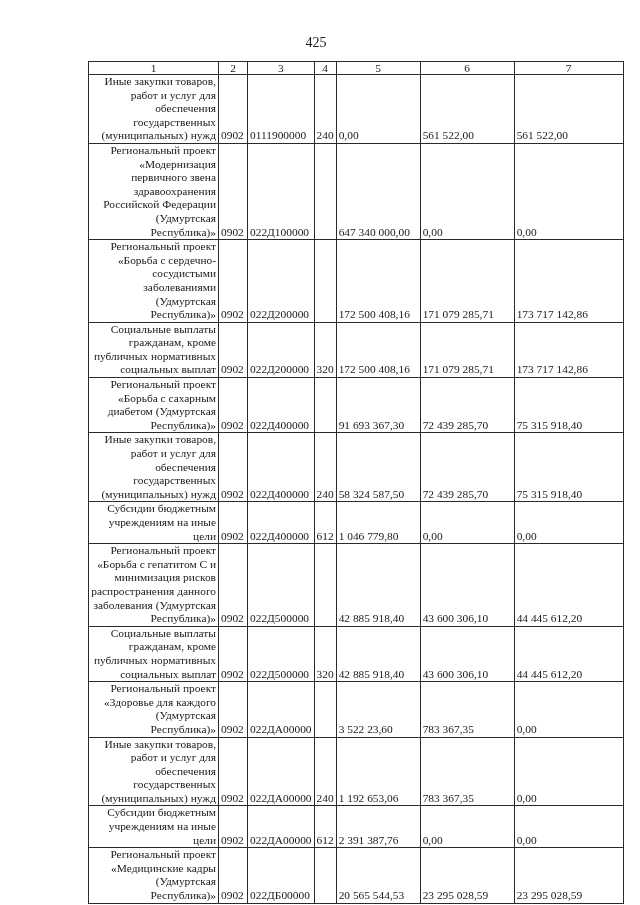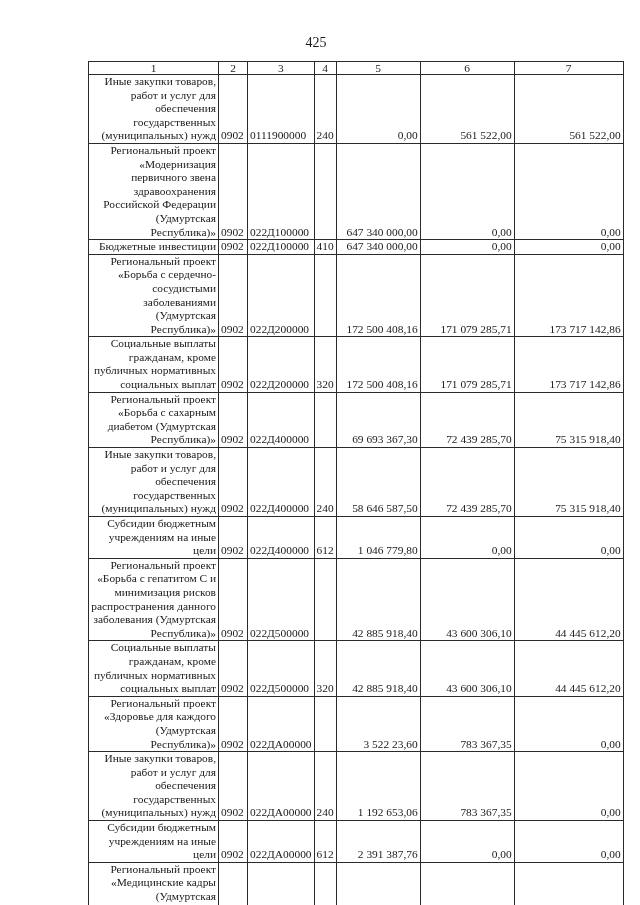--- a/index.html
+++ b/index.html
@@ -5,21 +5,21 @@
   html, body { margin:0; padding:0; background:#ffffff; }
   body { width:640px; height:905px; position:relative; overflow:hidden;
          font-family:"Liberation Serif","DejaVu Serif",serif; color:#1a1a1a; }
   .page-number { position:absolute; top:35px; left:0; width:632px; text-align:center;
                  font-size:14px; }
   table { position:absolute; top:61px; left:88px; border-collapse:collapse;
           font-size:11.4px; line-height:13.6px; table-layout:fixed; }
   td { border:1px solid #2a2a2a; padding:0 2px; vertical-align:bottom; }
   thead td { text-align:center; vertical-align:middle; height:12px; line-height:12px; }
   td.name { text-align:right; vertical-align:top; white-space:pre-line; }
-  td.num { text-align:right; white-space:nowrap; }
+  td.num { white-space:nowrap; }
   td.code { white-space:nowrap; }
 </style>
 </head>
 <body>
 
 <div class="page-number">425</div>
 
 <table>
   <colgroup>
     <col style="width:130px">
@@ -64,29 +64,20 @@
 (Удмуртская
 Республика)»</td>
     <td class="code">0902</td>
     <td class="code">022Д100000</td>
     <td class="code"></td>
     <td class="num">647 340 000,00</td>
     <td class="num">0,00</td>
     <td class="num">0,00</td>
   </tr>
       <tr>
-    <td class="name">Бюджетные инвестиции</td>
-    <td class="code">0902</td>
-    <td class="code">022Д100000</td>
-    <td class="code">410</td>
-    <td class="num">647 340 000,00</td>
-    <td class="num">0,00</td>
-    <td class="num">0,00</td>
-  </tr>
-      <tr>
     <td class="name">Региональный проект
 «Борьба с сердечно-
 сосудистыми
 заболеваниями
 (Удмуртская
 Республика)»</td>
     <td class="code">0902</td>
     <td class="code">022Д200000</td>
     <td class="code"></td>
     <td class="num">172 500 408,16</td>
@@ -106,34 +97,34 @@
     <td class="num">173 717 142,86</td>
   </tr>
       <tr>
     <td class="name">Региональный проект
 «Борьба с сахарным
 диабетом (Удмуртская
 Республика)»</td>
     <td class="code">0902</td>
     <td class="code">022Д400000</td>
     <td class="code"></td>
-    <td class="num">69 693 367,30</td>
+    <td class="num">91 693 367,30</td>
     <td class="num">72 439 285,70</td>
     <td class="num">75 315 918,40</td>
   </tr>
       <tr>
     <td class="name">Иные закупки товаров,
 работ и услуг для
 обеспечения
 государственных
 (муниципальных) нужд</td>
     <td class="code">0902</td>
     <td class="code">022Д400000</td>
     <td class="code">240</td>
-    <td class="num">58 646 587,50</td>
+    <td class="num">58 324 587,50</td>
     <td class="num">72 439 285,70</td>
     <td class="num">75 315 918,40</td>
   </tr>
       <tr>
     <td class="name">Субсидии бюджетным
 учреждениям на иные
 цели</td>
     <td class="code">0902</td>
     <td class="code">022Д400000</td>
     <td class="code">612</td>

